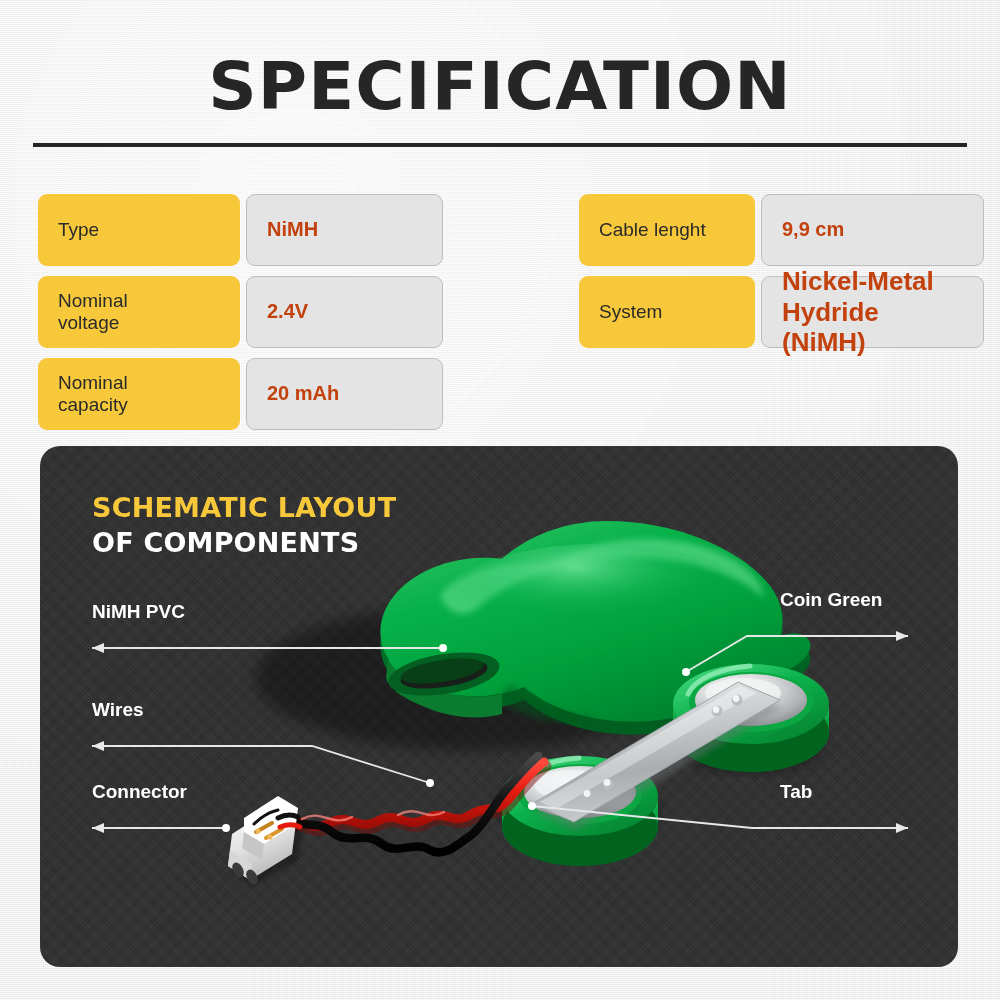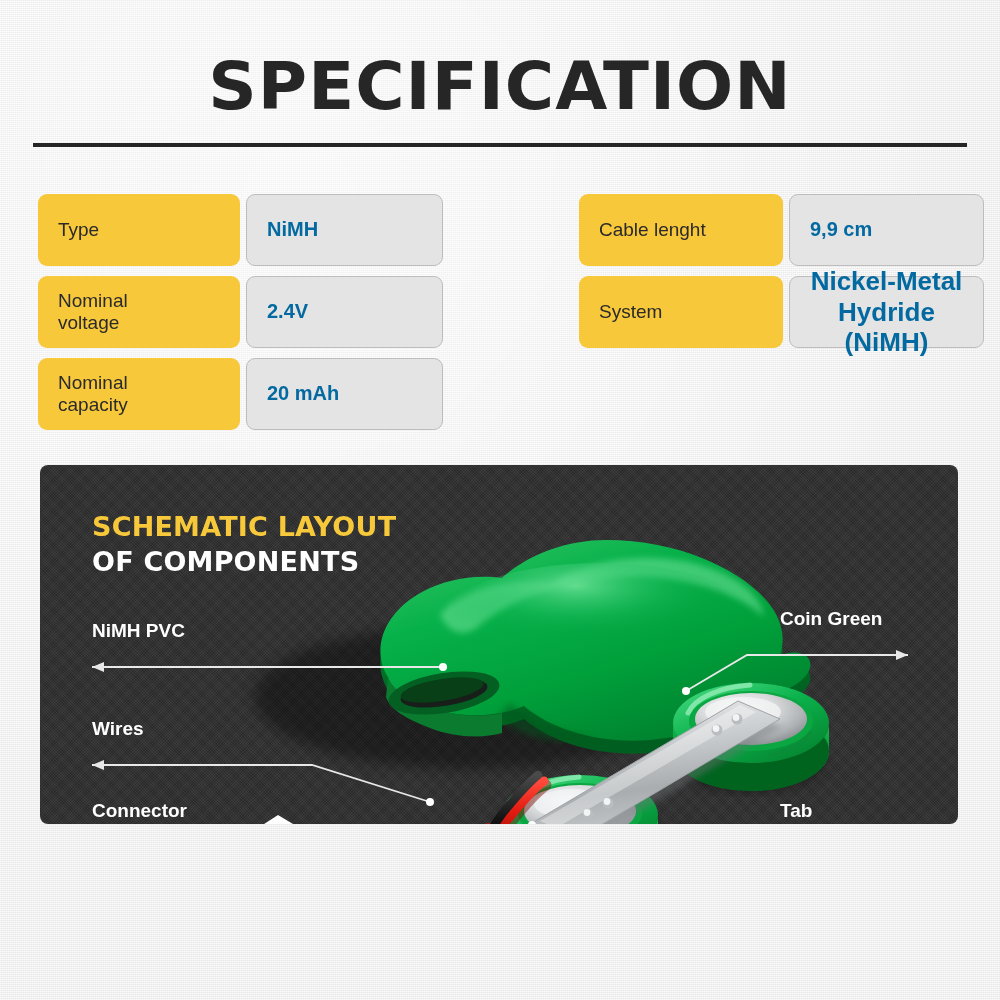--- a/index.html
+++ b/index.html
@@ -82,34 +82,33 @@
     flex: 1 1 auto;
     background: #e4e4e4;
     border: 1.5px solid #bdbdbd;
     border-radius: 9px;
     display: flex;
     align-items: center;
     padding: 0 20px;
     box-sizing: border-box;
     font-size: 20px;
     font-weight: 700;
-    color: #0369a1;
+    color: #c2410c;
     line-height: 1.18;
-    text-align: center;
-  }
-  .spec-col-right .spec-key { width: 204px; }
+  }
+  .spec-col-right .spec-key { width: 176px; }
 
   
   .panel {
     position: absolute;
     left: 40px;
-    top: 465px;
+    top: 446px;
     width: 918px;
-    height: 359px;
-    border-radius: 8px;
+    height: 521px;
+    border-radius: 20px;
     background-color: #2e2e2e;
     background-image:
       repeating-linear-gradient(45deg, rgba(255,255,255,.035) 0 1px, rgba(0,0,0,.05) 1px 2px),
       repeating-linear-gradient(-45deg, rgba(255,255,255,.03) 0 1px, rgba(0,0,0,.045) 1px 2px);
     overflow: hidden;
   }
 
   .panel-heading {
     position: absolute;
     left: 52px;

